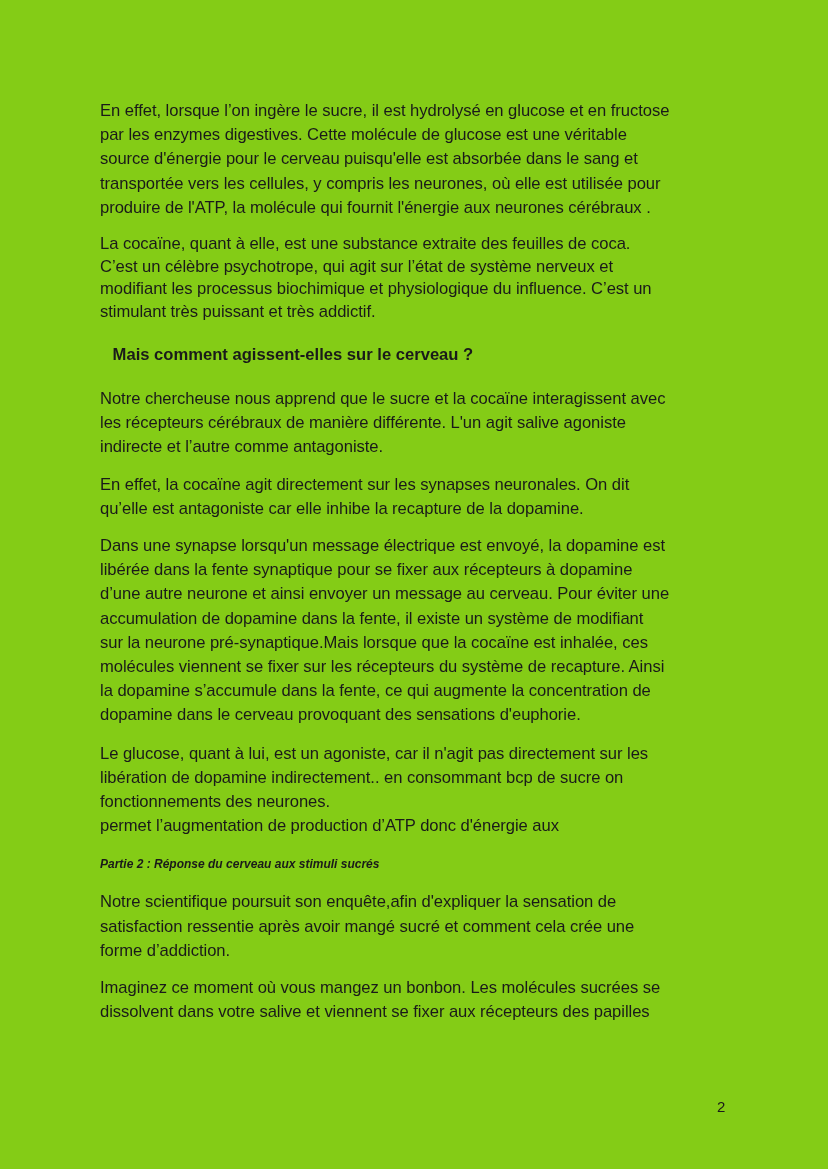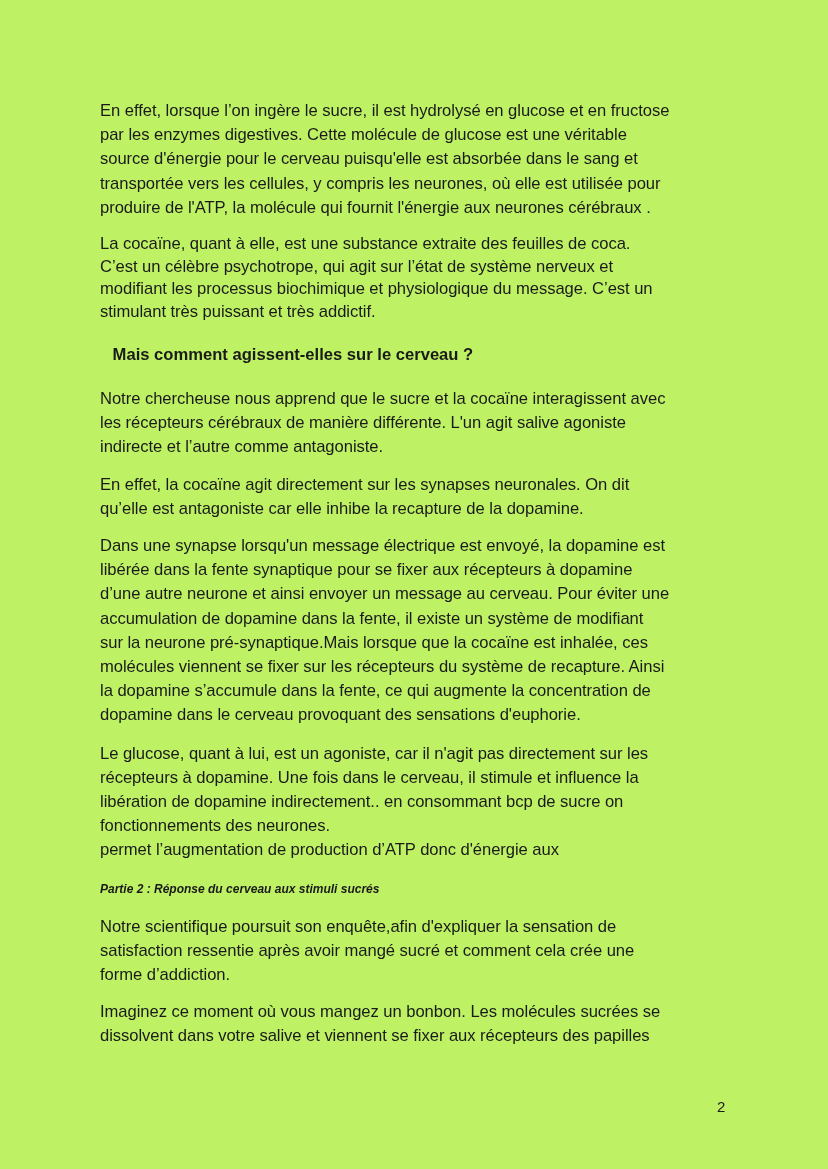--- a/index.html
+++ b/index.html
@@ -14,21 +14,21 @@
       overflow: hidden;
       font-family: "Liberation Sans", sans-serif;
       color: #1a1a1a;
     }
     .page {
       position: absolute;
       left: 0;
       top: 0;
       width: 828px;
       height: 1169px;
-      background: #bef264;
+      background: #84cc16;
     }
     .content {
       position: absolute;
       left: 100px;
       top: 99px;
       width: 640px;
     }
     .para {
       margin: 0;
       font-size: 16.6px;
@@ -69,21 +69,21 @@
       <span class="line">par les enzymes digestives. Cette molécule de glucose est une véritable</span>
       <span class="line">source d'énergie pour le cerveau puisqu'elle est absorbée dans le sang et</span>
       <span class="line">transportée vers les cellules, y compris les neurones, où elle est utilisée pour</span>
       <span class="line">produire de l'ATP, la molécule qui fournit l'énergie aux neurones cérébraux .</span>
     </p>
     <div class="gap" style="height:13px"></div>
 
     <p class="para" style="line-height:22.5px">
       <span class="line">La cocaïne, quant à elle, est une substance extraite des feuilles de coca.</span>
       <span class="line">C’est un célèbre psychotrope, qui agit sur l’état de système nerveux et</span>
-      <span class="line">modifiant les processus biochimique et physiologique du message. C’est un</span>
+      <span class="line">modifiant les processus biochimique et physiologique du influence. C’est un</span>
       <span class="line">stimulant très puissant et très addictif.</span>
     </p>
     <div class="gap" style="height:12px"></div>
 
     <h2 class="heading" style="white-space:pre"> Mais comment agissent-elles sur le cerveau ?</h2>
     <div class="gap" style="height:12px"></div>
 
     <p class="para">
       <span class="line">Notre chercheuse nous apprend que le sucre et la cocaïne interagissent avec</span>
       <span class="line">les récepteurs cérébraux de manière différente. L'un agit salive agoniste</span>
@@ -104,21 +104,20 @@
       <span class="line">accumulation de dopamine dans la fente,  il existe un système de modifiant</span>
       <span class="line">sur la neurone pré-synaptique.Mais lorsque que la cocaïne est inhalée, ces</span>
       <span class="line">molécules viennent se fixer sur les récepteurs du système de recapture. Ainsi</span>
       <span class="line">la dopamine s’accumule dans la fente, ce qui augmente la concentration de</span>
       <span class="line">dopamine dans le cerveau  provoquant des sensations d'euphorie.</span>
     </p>
     <div class="gap" style="height:14px"></div>
 
     <p class="para">
       <span class="line">Le glucose, quant à  lui, est un agoniste, car il n'agit pas directement sur les</span>
-      <span class="line">récepteurs à dopamine. Une fois dans le cerveau, il stimule et influence la</span>
       <span class="line">libération de dopamine indirectement.. en consommant bcp de sucre on</span>
       <span class="line">fonctionnements des neurones.</span>
       <span class="line">permet l’augmentation de  production d’ATP  donc d'énergie aux</span>
     </p>
     <div class="gap" style="height:14px"></div>
 
     <h2 class="heading-italic">Partie 2 : Réponse du cerveau aux stimuli sucrés</h2>
     <div class="gap" style="height:14px"></div>
 
     <p class="para">

